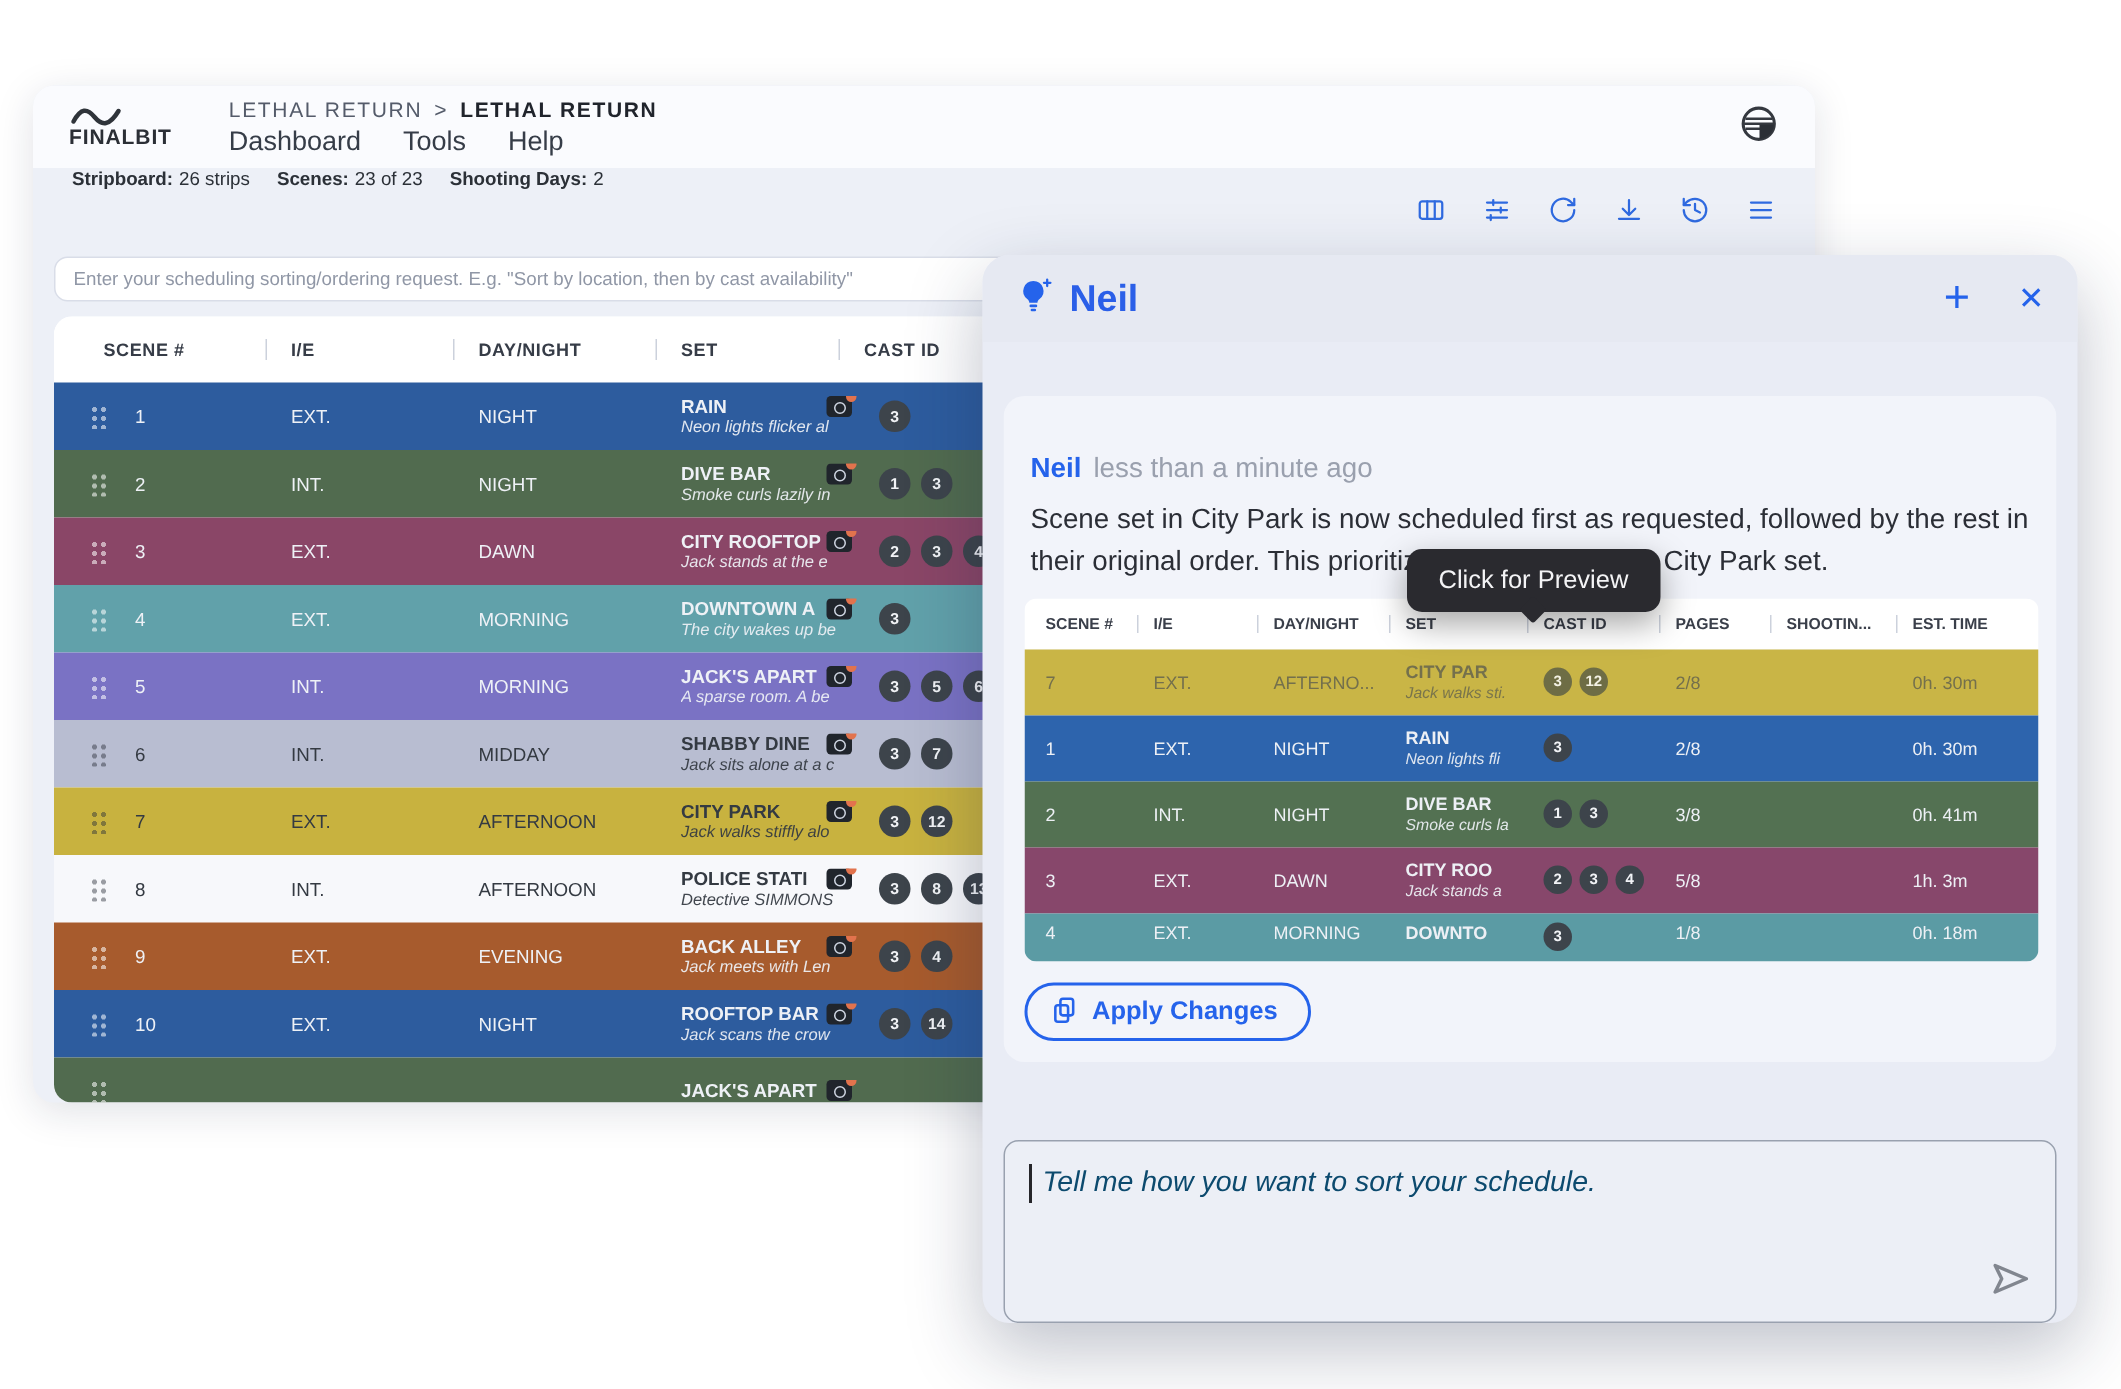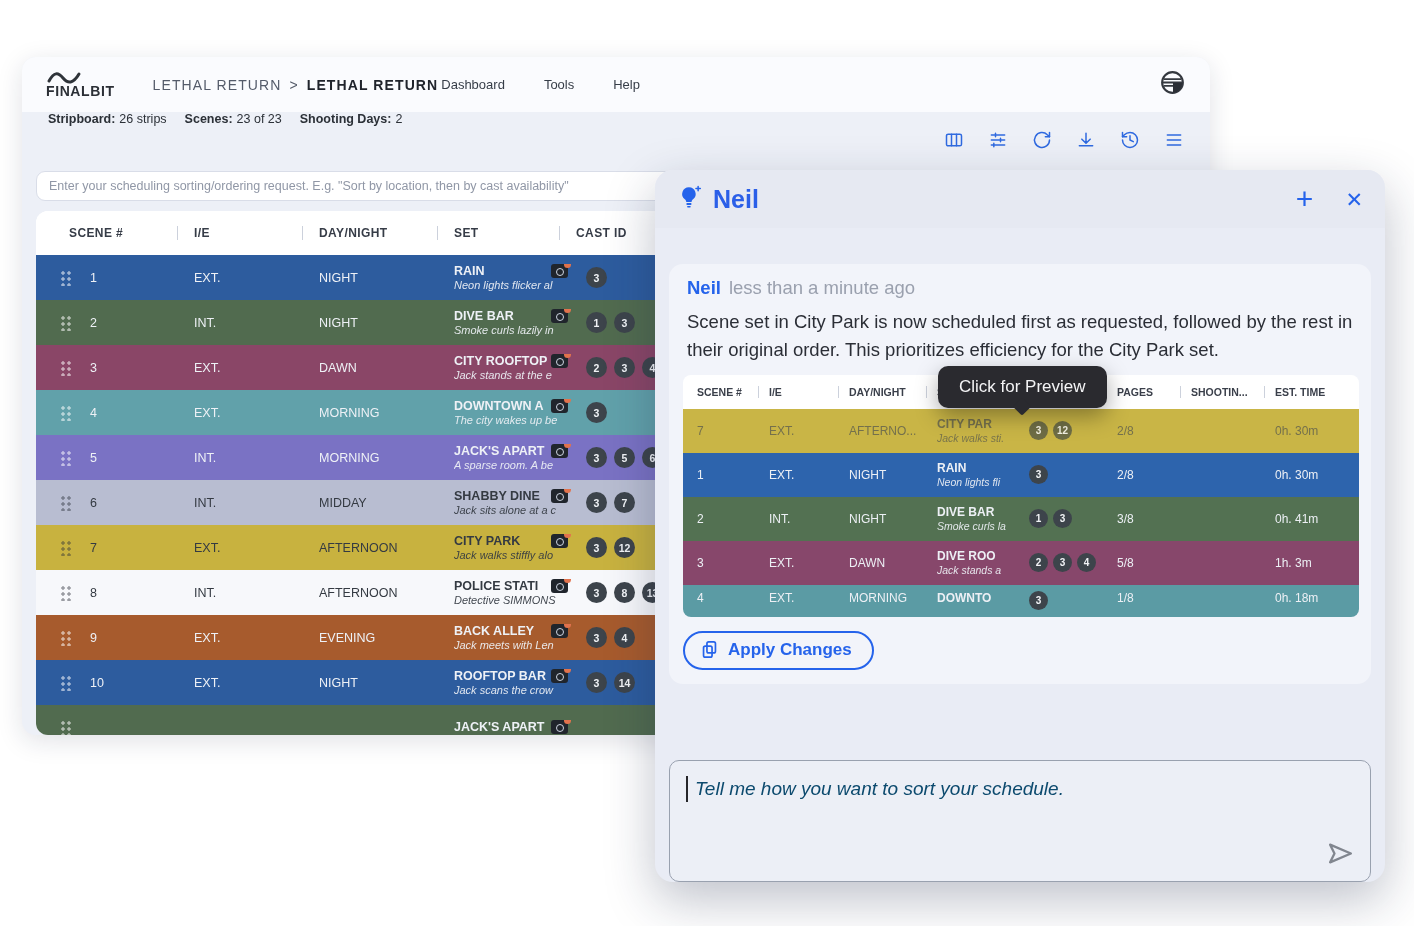--- a/index.html
+++ b/index.html
@@ -4,24 +4,24 @@
 <style>
   * { margin:0; padding:0; box-sizing:border-box; }
   html,body { width:1414px; height:926px; background:#ffffff; font-family:"Liberation Sans","DejaVu Sans",sans-serif; overflow:hidden; }
   .stage { position:relative; width:1414px; height:926px; background:#fff; }
 
   
   .main-card { position:absolute; left:22px; top:57px; width:1188px; height:678px; border-radius:14px; background:#edf0f7; box-shadow:0 6px 26px rgba(20,30,60,.13); overflow:hidden; }
   .mc-header { height:55px; background:#fafbfe; display:flex; align-items:center; padding:0 24px; }
   .logo { display:flex; flex-direction:column; margin-right:38px; }
   .logo-text { font-size:14px; font-weight:bold; letter-spacing:.6px; color:#2b2f36; margin-top:-2px; }
-  .head-main { display:flex; flex-direction:row; gap:3px; }
+  .head-main { display:flex; flex-direction:column; gap:3px; }
   .breadcrumb { font-size:14px; letter-spacing:1.1px; color:#545b6a; display:flex; gap:8px; align-items:center; }
   .bc-current { font-weight:bold; color:#20242c; }
-  .nav { display:flex; gap:39px; font-size:13px; color:#363d48; }
+  .nav { display:flex; gap:28px; font-size:18px; color:#363d48; }
   .nav span { cursor:pointer; }
   .hdr-avatar { margin-left:auto; }
 
   .stats-row { display:flex; padding:0 26px; height:56px; }
   .stats { display:flex; gap:18px; font-size:12.5px; color:#2b3037; }
   .stat b { font-weight:bold; margin-right:4px; }
   .toolbar { margin-left:auto; display:flex; gap:24px; align-items:center; }
   .toolbar svg { display:block; cursor:pointer; }
 
   .request-bar { margin:3px 14px 0; width:1075px; height:30px; background:#fff; border:1px solid #d9dde8; border-radius:9px; display:flex; align-items:center; padding:0 12px; }
@@ -56,21 +56,21 @@
   .icon-close { font-size:21px; font-weight:bold; line-height:1; cursor:pointer; }
 
   .chatclip { flex:1; min-height:0; margin:12px 14px 0; overflow:hidden; position:relative; }
   .msg-user { position:relative; margin-top:3px; }
   .msg-meta { position:absolute; top:-11px; right:20px; font-size:16.5px; white-space:nowrap; z-index:2; }
   .meta-name { color:#e6ecf7; font-weight:bold; }
   .meta-time { color:rgba(178,188,208,.95); margin-left:8px; }
   .bubble { background:#2969ef; border-radius:14px; padding:20px 22px 21px; color:#fff; font-size:19px; }
 
   .resp { margin-top:24px; background:#f2f4fa; border-radius:14px; padding:13px 12px 14px 14px; }
-  .resp-meta { font-size:18.5px; padding-left:4px; }
+  .resp-meta { font-size:18.5px; padding-left:4px;margin-top:24px; }
   .resp-name { color:#2563eb; font-weight:bold; }
   .resp-time { color:#9aa0ae; margin-left:8px; }
   .resp-body { margin-top:9px; font-size:18.5px; color:#2b2e36; line-height:1.5; padding-left:4px; }
 
   .preview { margin-top:11px; border-radius:8px; overflow:hidden; }
   .pv-head { display:grid; grid-template-columns:72px 80px 88px 92px 88px 74px 84px 1fr; height:34px; background:#fff; align-items:center; padding-left:14px; font-size:10.5px; font-weight:bold; color:#3a3f4a; }
   .pv-head span { position:relative; white-space:nowrap; }
   .pv-head span + span::before { content:''; position:absolute; left:-11px; top:50%; transform:translateY(-50%); width:1px; height:12px; background:#ccd1dc; }
   .pv-row { display:grid; grid-template-columns:72px 80px 88px 92px 88px 74px 84px 1fr; height:44px; align-items:center; padding-left:14px; font-size:12px; color:#edf0f5; }
   .pv-row:last-child { height:32px; align-items:flex-start; padding-top:6px; overflow:hidden; }
@@ -486,21 +486,21 @@
     <span class="c-pages">3/8</span>
     <span class="c-shoot"></span>
     <span class="c-est">0h. 41m</span>
   </div>
               <div class="pv-row" style="background: rgb(135, 71, 107);">
     <span class="c-num">3</span>
     <span class="c-ie">EXT.</span>
     <span class="c-dn">DAWN</span>
     <span class="c-set">
       <span class="set-top">
-                    <span class="set-name">DIVE ROO</span>
+                    <span class="set-name">CITY ROO</span>
                   </span>
       <span class="set-desc">Jack stands a</span>
     </span>
     <span class="c-cast">
                   <span class="badge">2</span>
                   <span class="badge">3</span>
                   <span class="badge">4</span>
                 </span>
     <span class="c-pages">5/8</span>
     <span class="c-shoot"></span>

